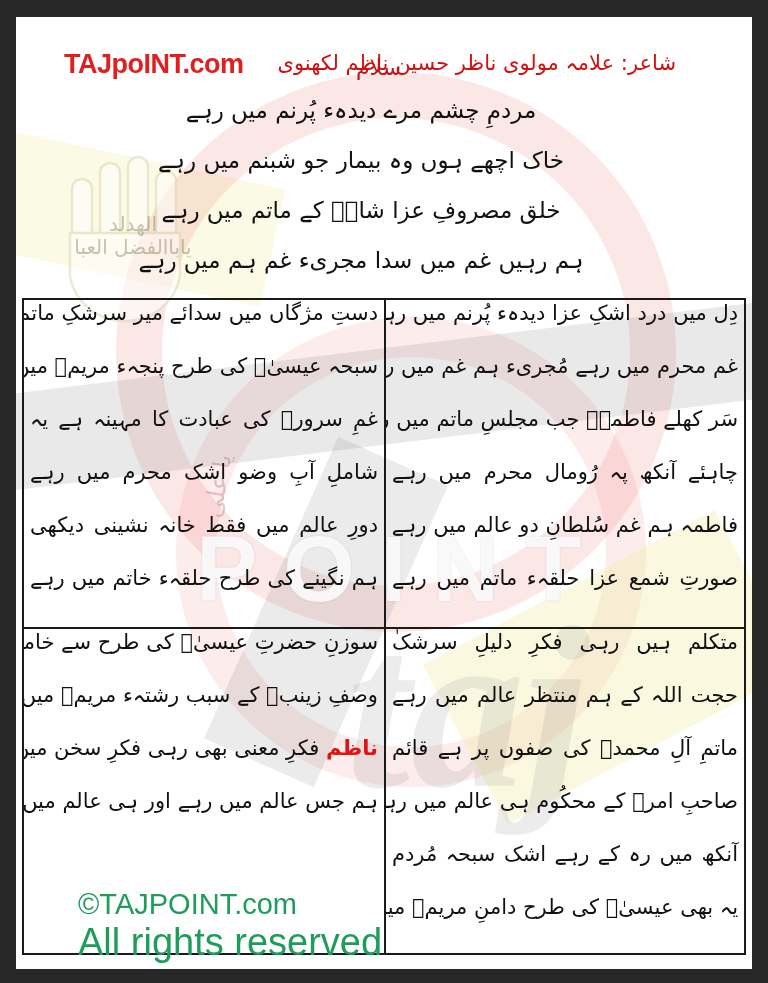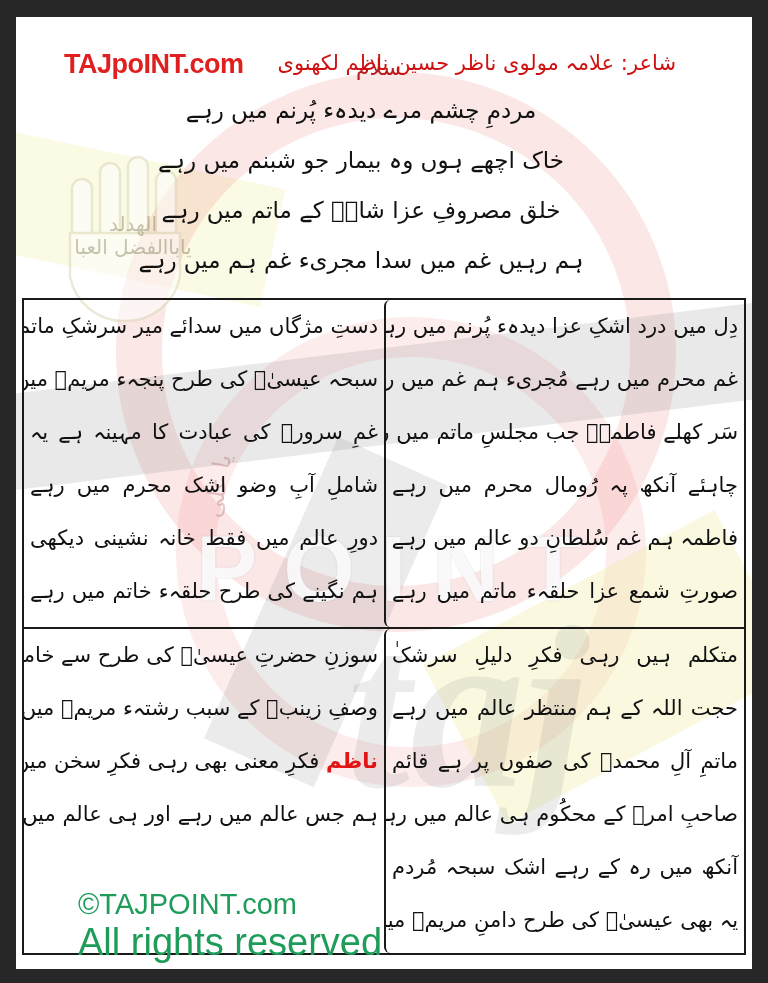--- a/index.html
+++ b/index.html
@@ -190,23 +190,22 @@
     display: flex;
     flex-direction: row-reverse;
     box-sizing: border-box;
   }
   #section-1 { height: 329px; border-bottom: 2px solid #1a1a1a; }
   #section-2 { height: 324px; }
 
   .verse-col {
     box-sizing: border-box;
     flex: 1 1 50%;
-    padding: 16px 6px 0 6px;
+    padding: 3px 6px 0 6px;
     overflow: hidden;
-    border-radius: 6px;
   }
   .verse-col.col-right { border-left: 2px solid #1a1a1a; }
 
   .verse-line {
     direction: rtl;
     font-size: 21px;
     color: #111;
     font-family: "DejaVu Sans", sans-serif;
     line-height: 1.0;
     height: 53px;

